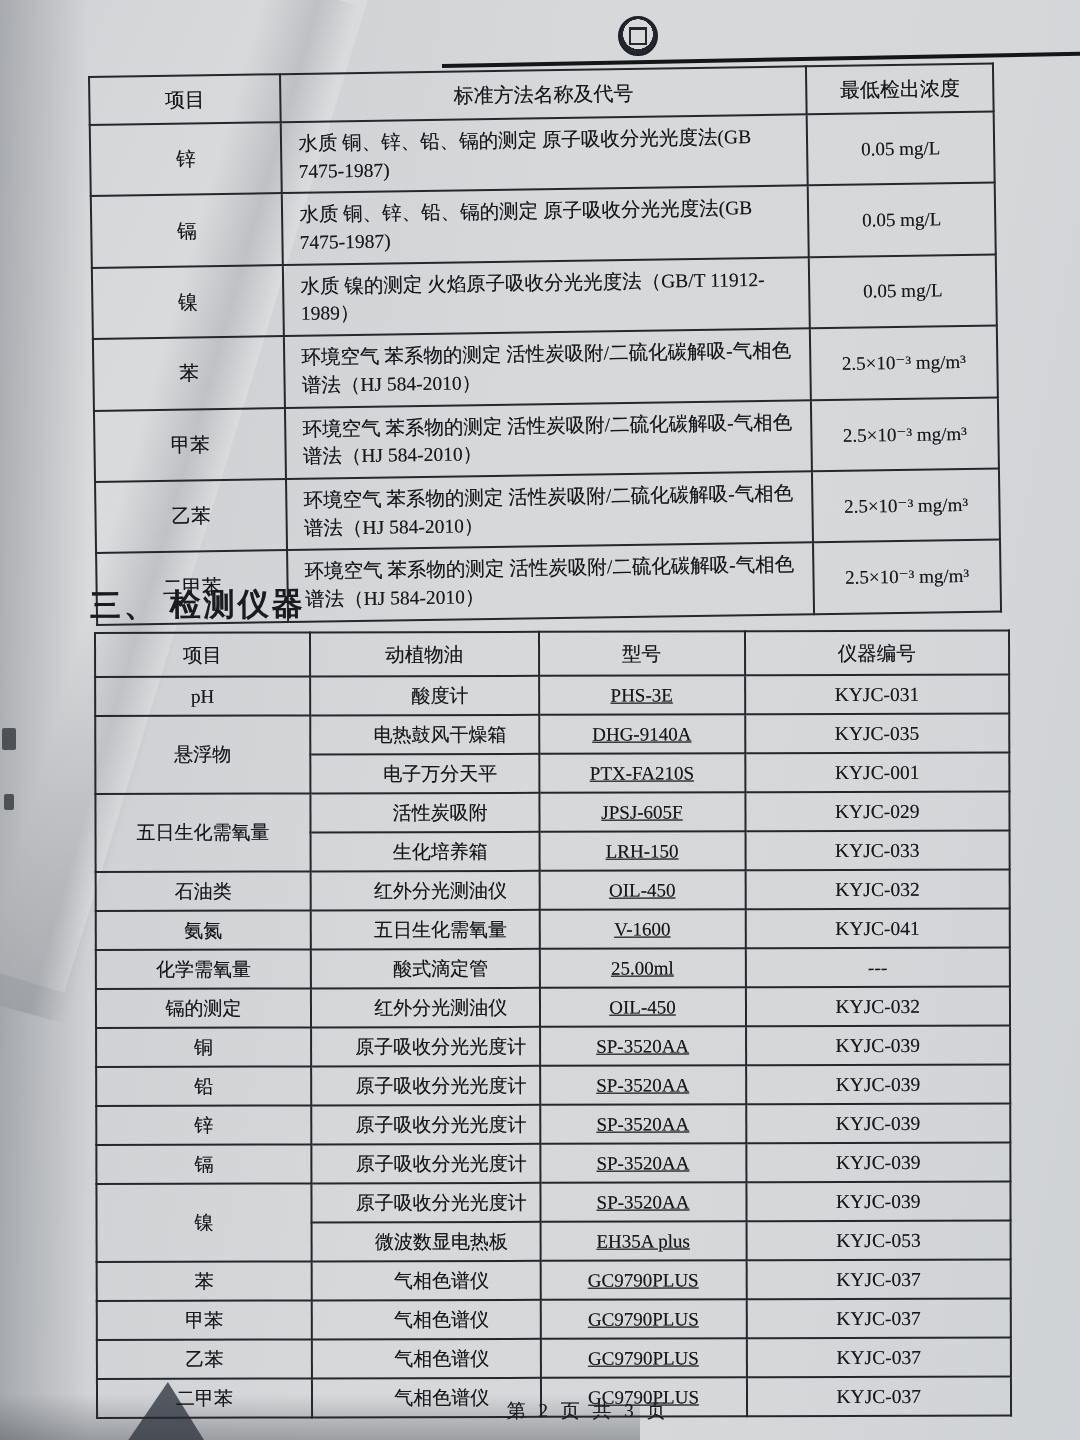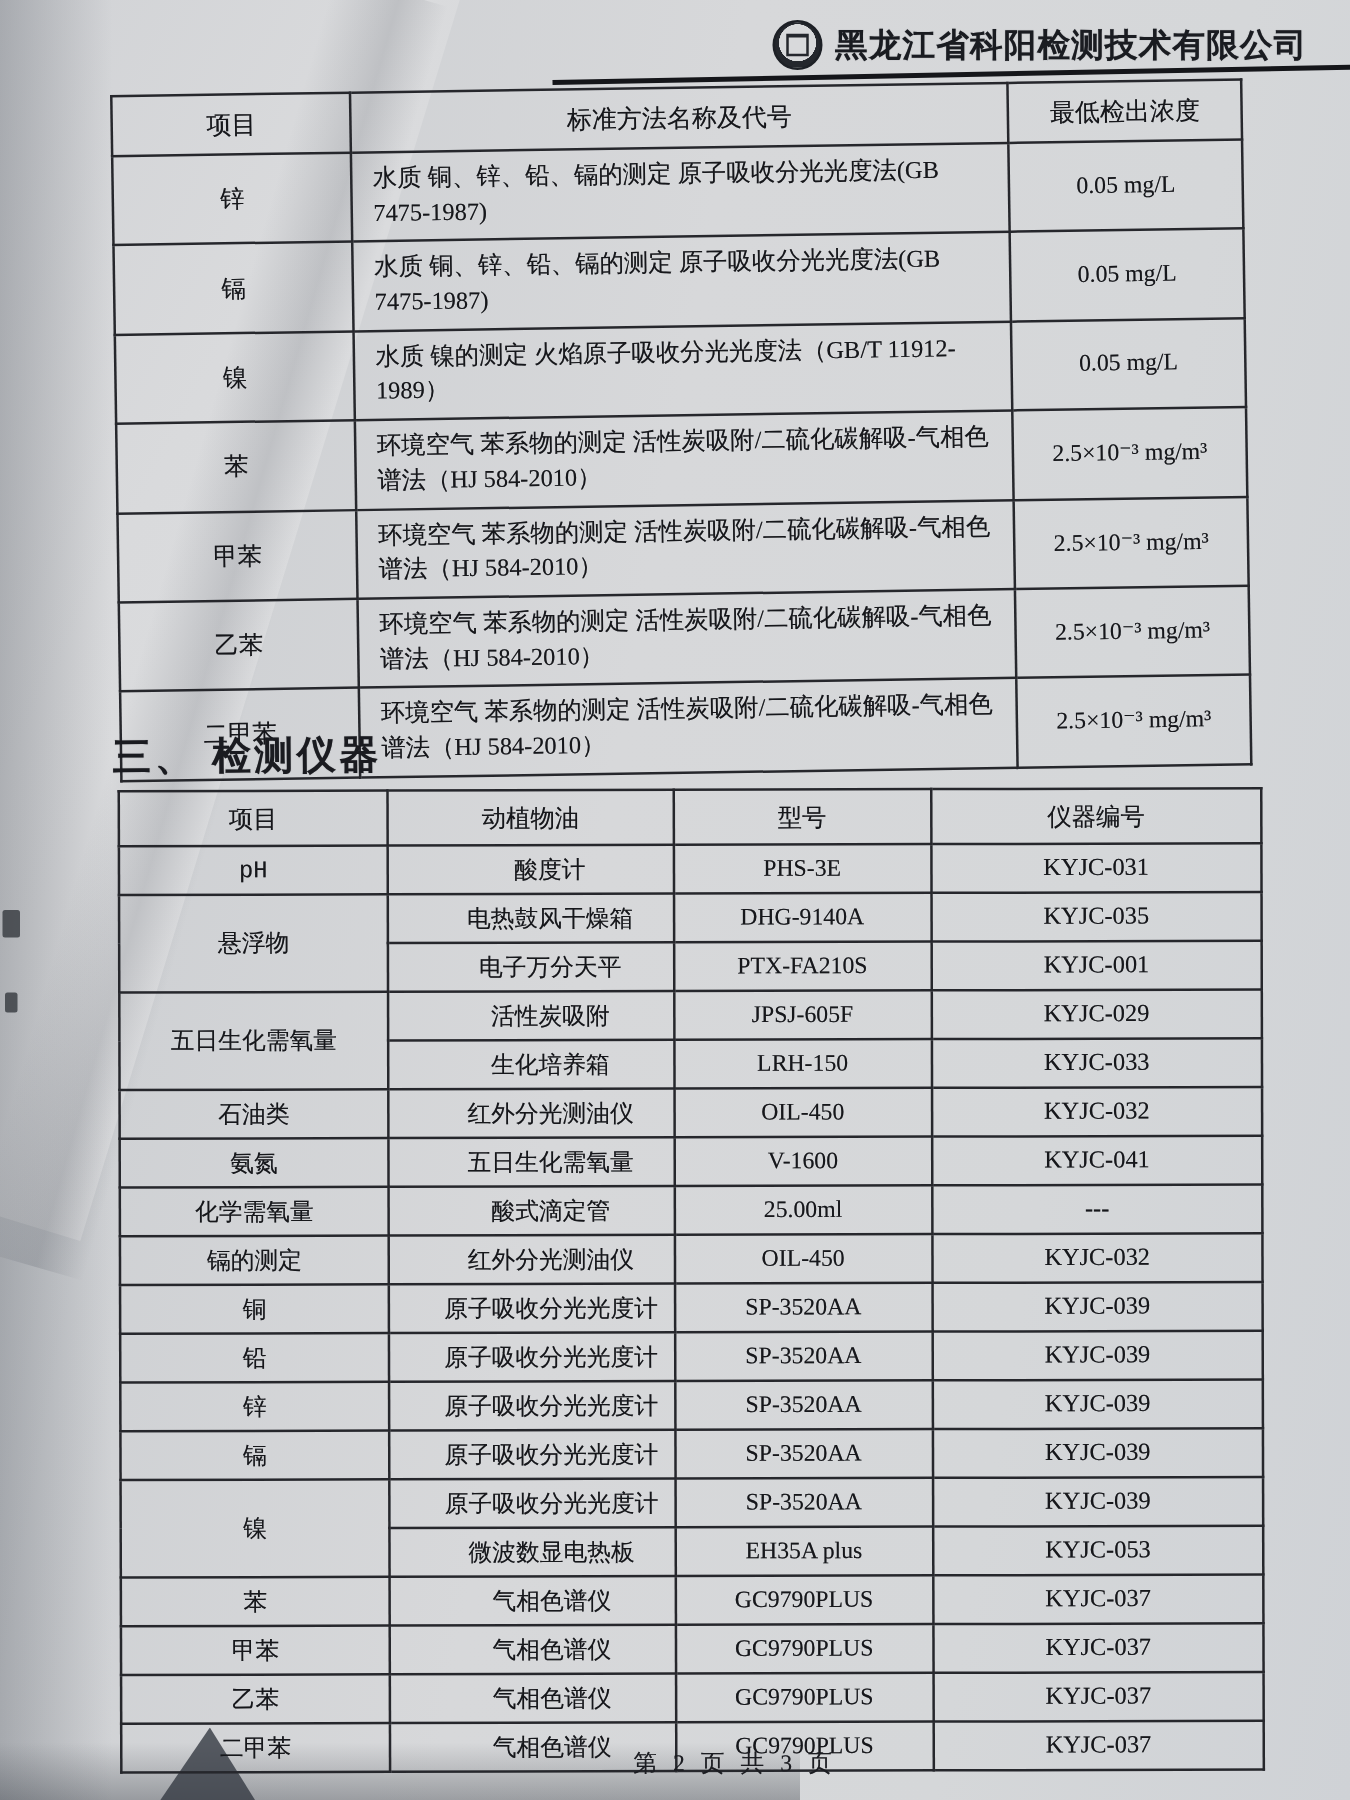--- a/index.html
+++ b/index.html
@@ -93,23 +93,23 @@
   }
 
   
   .instruments-table{
     position:absolute;left:94px;top:632px;width:916px;
     transform:rotate(-0.15deg);transform-origin:left top;
     font-size:19px;
   }
   .instruments-table th{height:40px;font-size:19.5px;}
   .instruments-table td{height:35px;padding:1px 4px;}
-  .instruments-table .c-item{width:23.5%;font-family:Liberation Mono, monospace;}
+  .instruments-table .c-item{width:23.5%;}
   .instruments-table .c-name{width:25%;padding-left:35px;}
-  .instruments-table .c-model{width:22.5%;}
+  .instruments-table .c-model{width:22.5%;text-decoration:underline;}
   .instruments-table .c-code{width:29%;font-size:19.5px;border-radius:15px;}
 
   .page-footer{
     position:absolute;left:0;top:1398px;width:1080px;text-align:center;
     font-size:19px;letter-spacing:4px;color:#1c1d22;
     text-shadow:0 0 .5px rgba(25,28,34,.5);
     margin-left:48px;
   }
 </style>
 </head>
@@ -122,21 +122,20 @@
   <div class="left-edge-shade"></div>
   <div class="bottom-shade"></div>
   <div class="corner-wedge"></div>
   <div class="ink-smudge smudge-1"></div>
   <div class="ink-smudge smudge-2"></div>
 
   <div class="letterhead">
     <div class="logo">
       <div class="glyph"></div>
     </div>
-    <div class="company-name">黑龙江省科阳检测技术有限公司</div>
   </div>
   <div class="head-rule"></div>
 
   <table class="methods-table">
     <thead>
       <tr>
         <th style="width:21%">项目</th>
         <th style="width:58.5%">标准方法名称及代号</th>
         <th style="width:20.5%">最低检出浓度</th>
       </tr>

